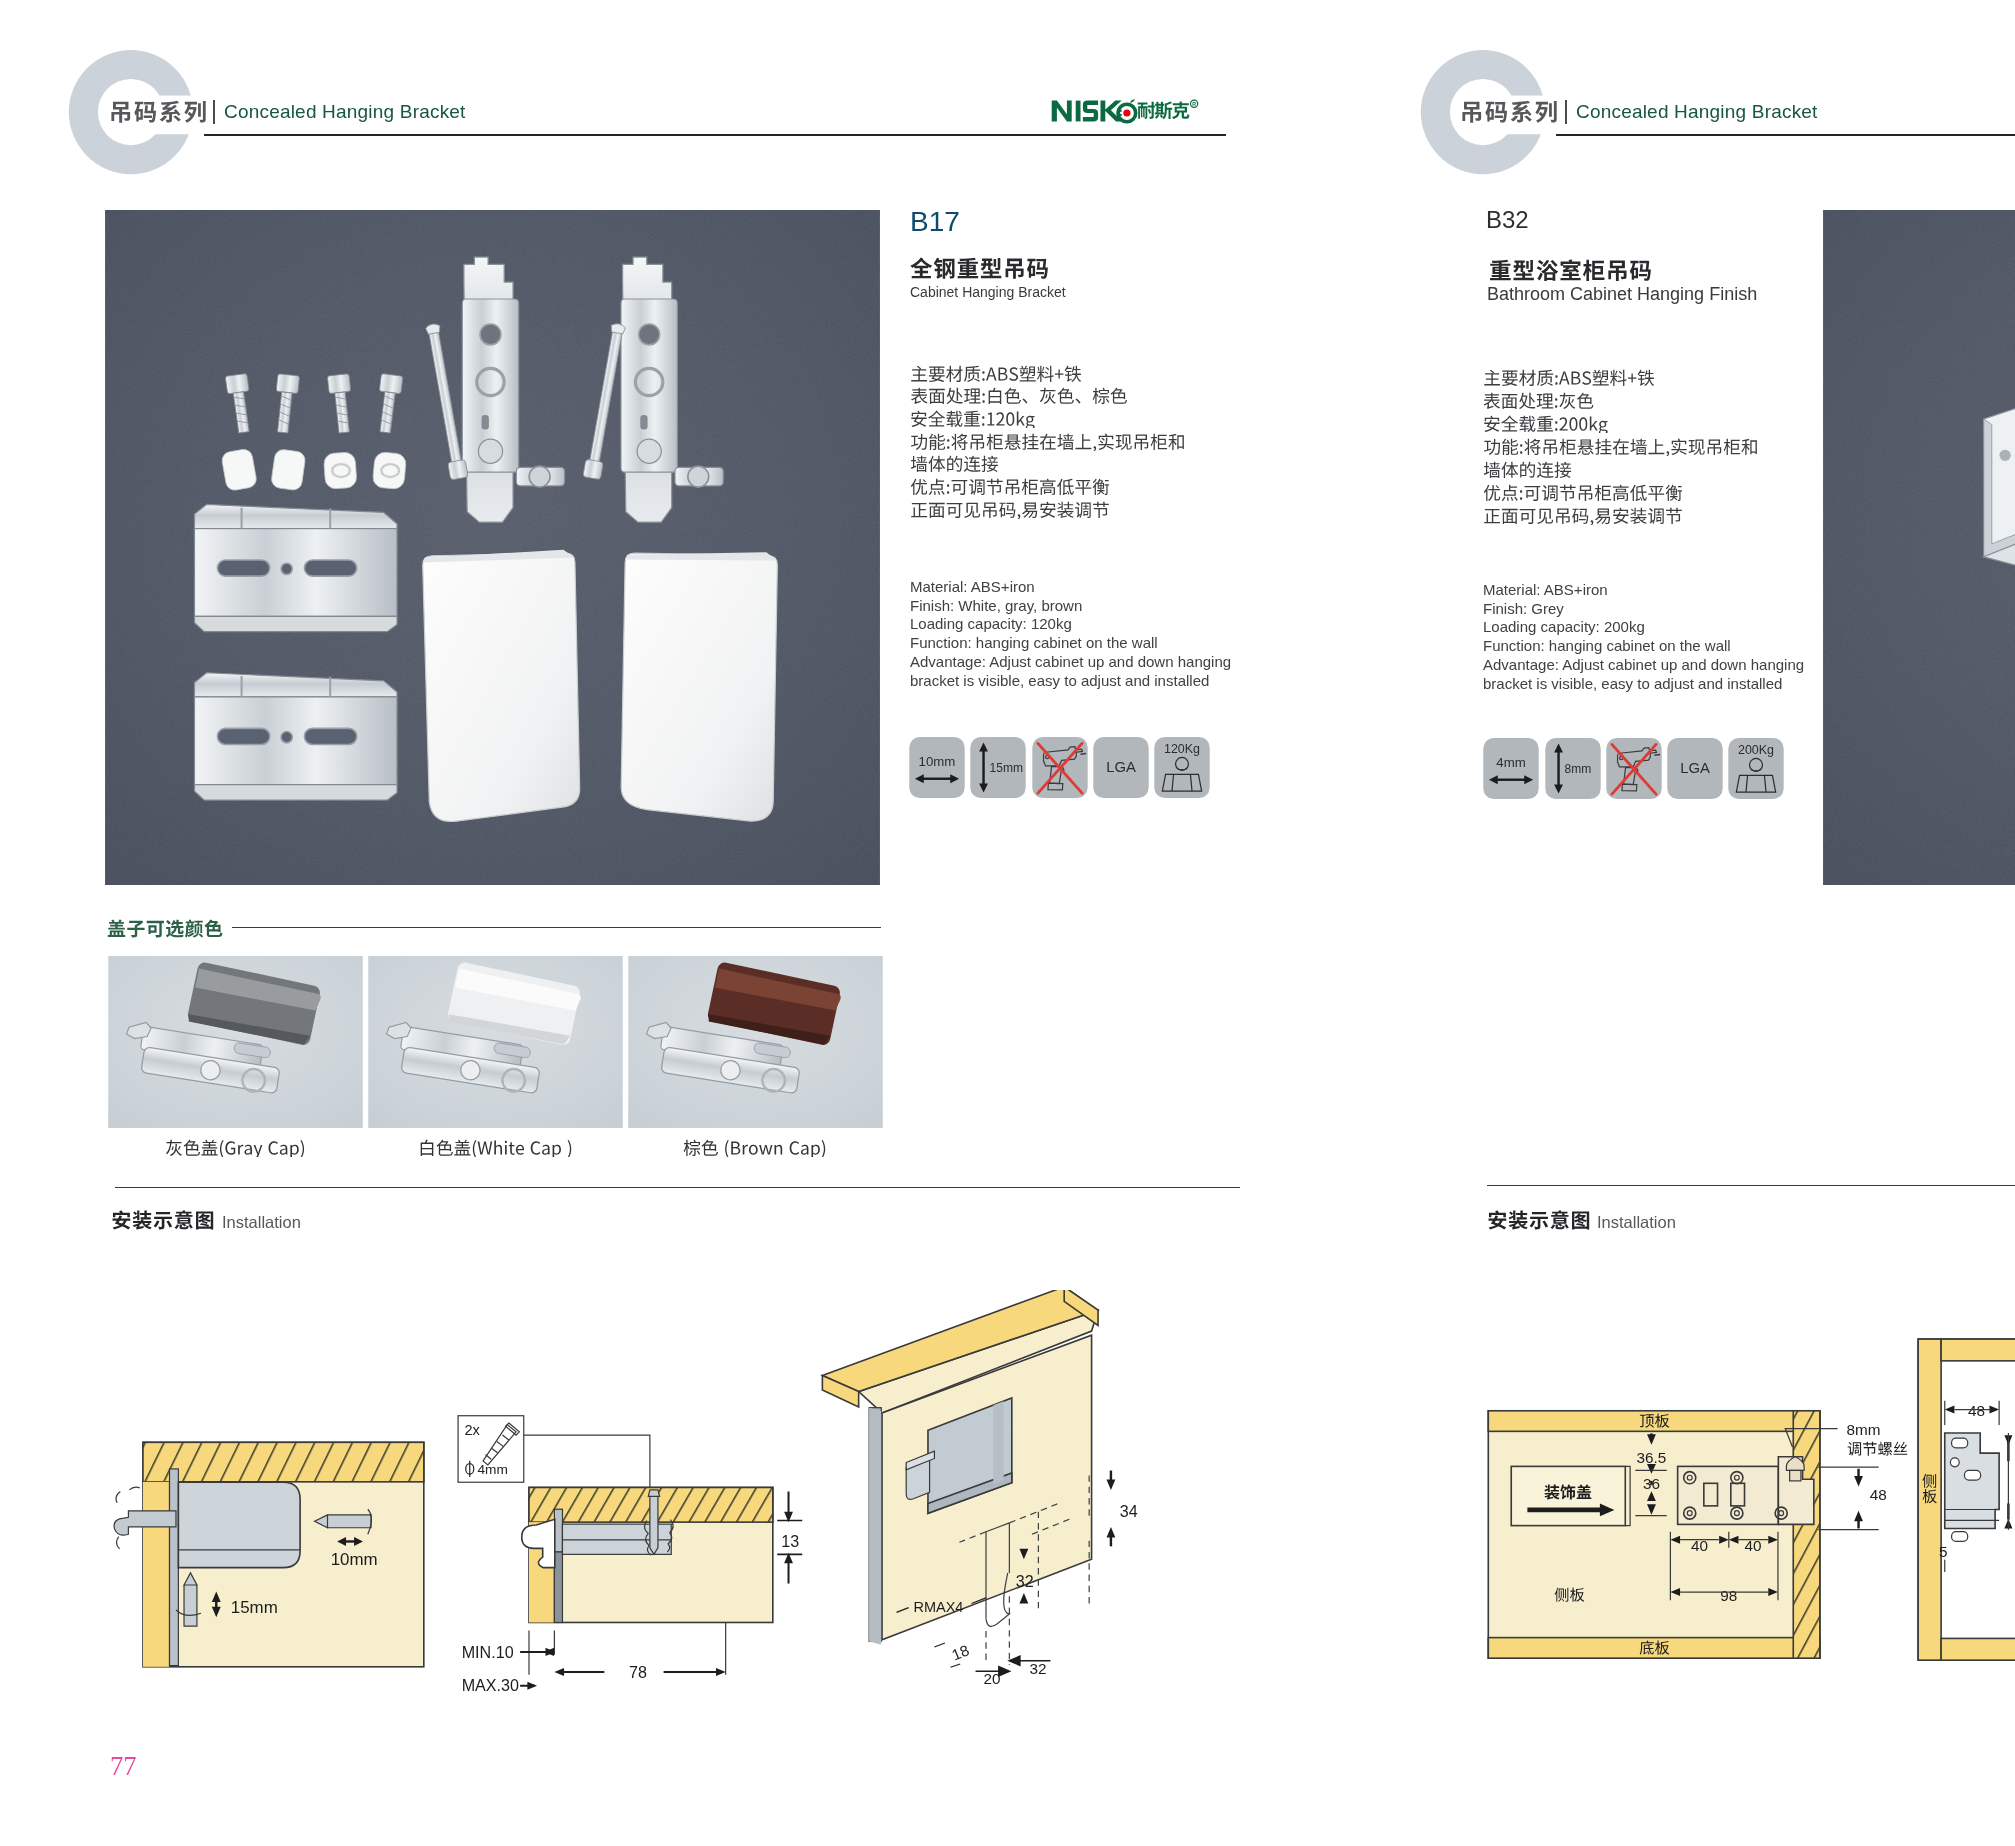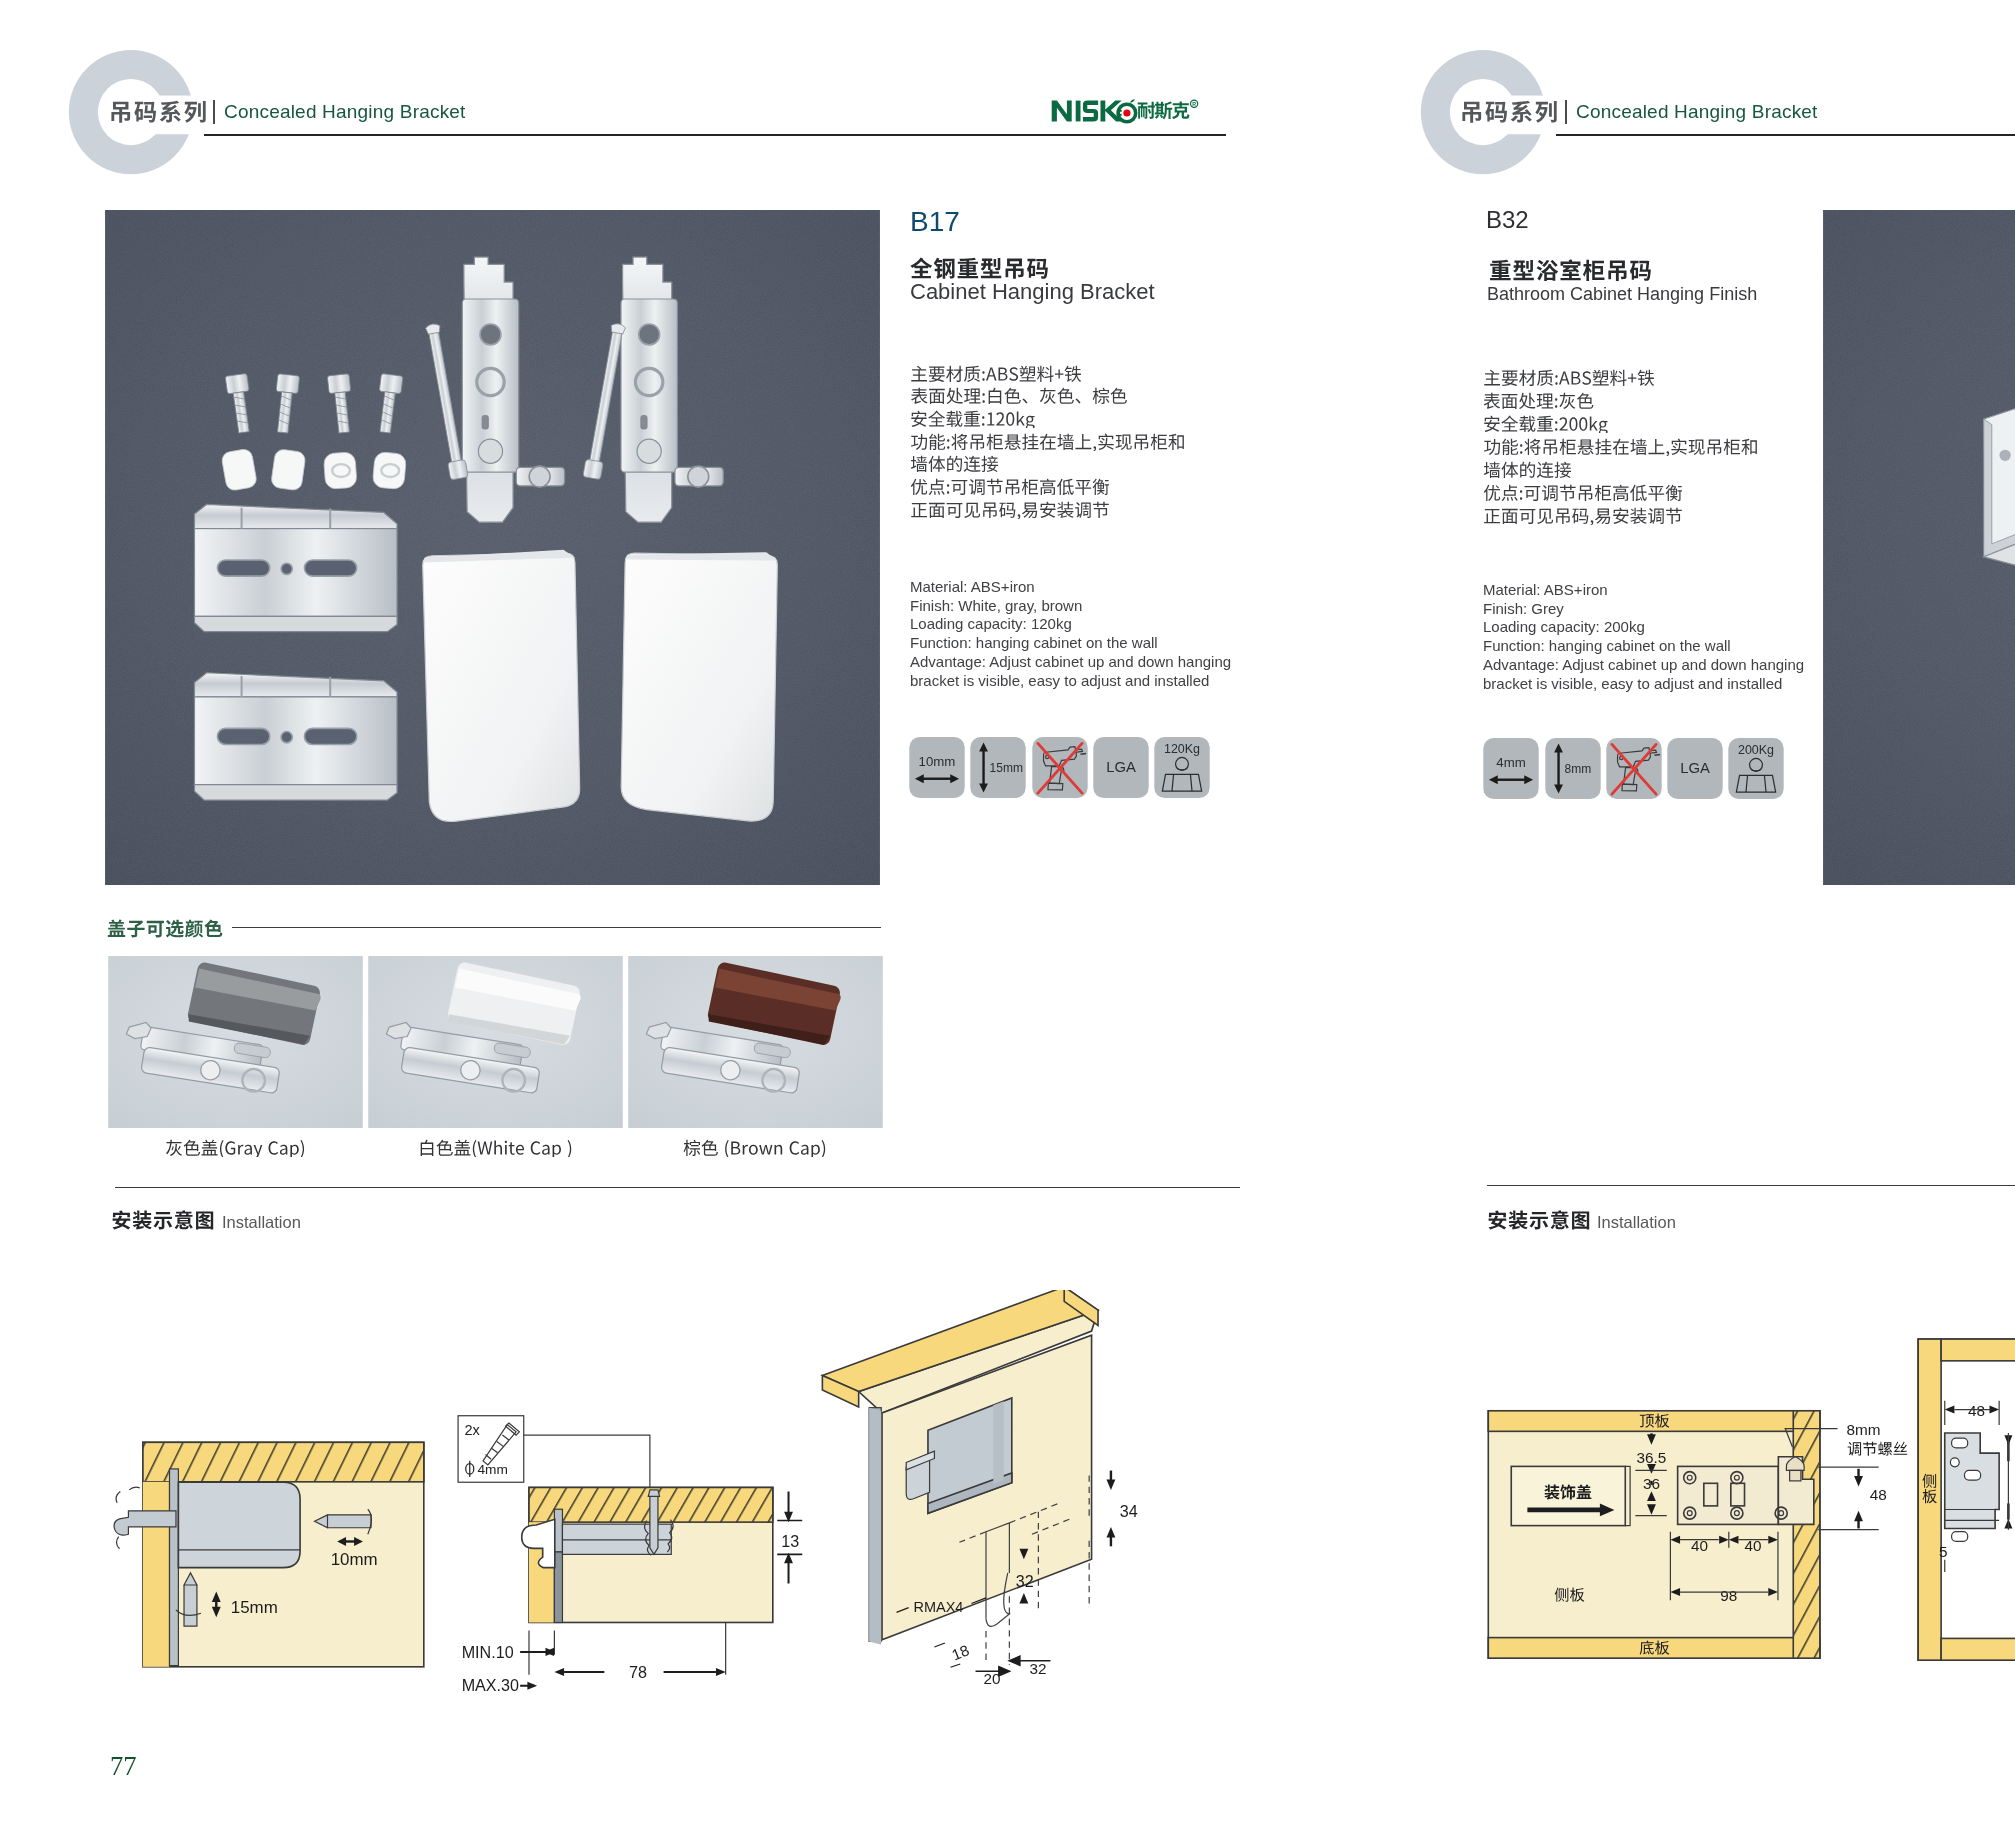--- a/index.html
+++ b/index.html
@@ -320,21 +320,21 @@
     <g fill="#292a2d">
       <use href="#gb5168" x="0"></use>
       <use href="#gb94a2" x="1036"></use>
       <use href="#gb91cd" x="2071"></use>
       <use href="#gb578b" x="3107"></use>
       <use href="#gb540a" x="4143"></use>
       <use href="#gb7801" x="5179"></use>
     </g>
   </svg>
 
-<div class="en" style="left:910px;top:283px;font-size:22px;line-height:18px;color:#393a3d">Cabinet Hanging Bracket</div>
+<div class="en" style="left:910px;top:283px;font-size:14px;line-height:18px;color:#393a3d">Cabinet Hanging Bracket</div>
 
 <svg style="position:absolute;left:910px;top:365px" width="172" height="17.7" viewBox="0 0 9694 1000">
     <g fill="#3c3d40">
       <use href="#gr4e3b" x="0"></use>
       <use href="#gr8981" x="1000"></use>
       <use href="#gr6750" x="2000"></use>
       <use href="#gr8d28" x="3000"></use>
       <use href="#gr003a" x="4000"></use>
       <use href="#gr0041" x="4278"></use>
       <use href="#gr0042" x="4886"></use>
@@ -775,21 +775,21 @@
 <text x="2266" y="4000" font-size="36" fill="#1d1d1f" font-family="Liberation Sans,sans-serif">RMAX4</text>
 <path d="M2254 3988 l-30 12 M2410 3978 l36 -14" stroke="#1d1d1f" stroke-width="3" fill="none"></path>
 <text x="2368" y="4120" font-size="38" fill="#1d1d1f" font-family="Liberation Sans,sans-serif" transform="rotate(-22 2368 4120)">18</text>
 <text x="2440" y="4178" font-size="38" fill="#1d1d1f" font-family="Liberation Sans,sans-serif">20</text>
 <text x="2554" y="4152" font-size="38" fill="#1d1d1f" font-family="Liberation Sans,sans-serif">32</text>
 <path d="M2344 4076 l-26 10 M2358 4136 l24 -8" stroke="#1d1d1f" stroke-width="3" fill="none"></path>
 <path d="M2504 4146 l-26 -11 0 22z M2480 4146 l-60 0" stroke="#1d1d1f" stroke-width="4" fill="#1d1d1f"></path>
 <path d="M2504 4120 l26 -11 0 22z M2530 4120 l76 0" stroke="#1d1d1f" stroke-width="4" fill="#1d1d1f"></path>
 </svg>
 
-<div class="a" style="left:110px;top:1751px;font-size:26.6px;font-family:'Liberation Serif',serif;color:#14532d">77</div>
+<div class="a" style="left:110px;top:1751px;font-size:26.6px;font-family:'Liberation Serif',serif;color:#ec4899">77</div>
 
 <div class="en" style="left:1486px;top:208px;font-size:24px;line-height:24px;color:#2e2f33">B32</div>
 
 <svg style="position:absolute;left:1489px;top:259px" width="163" height="22.6" viewBox="0 0 7214 1000">
     <g fill="#292a2d">
       <use href="#gb91cd" x="0"></use>
       <use href="#gb578b" x="1036"></use>
       <use href="#gb6d74" x="2071"></use>
       <use href="#gb5ba4" x="3107"></use>
       <use href="#gb67dc" x="4143"></use>

